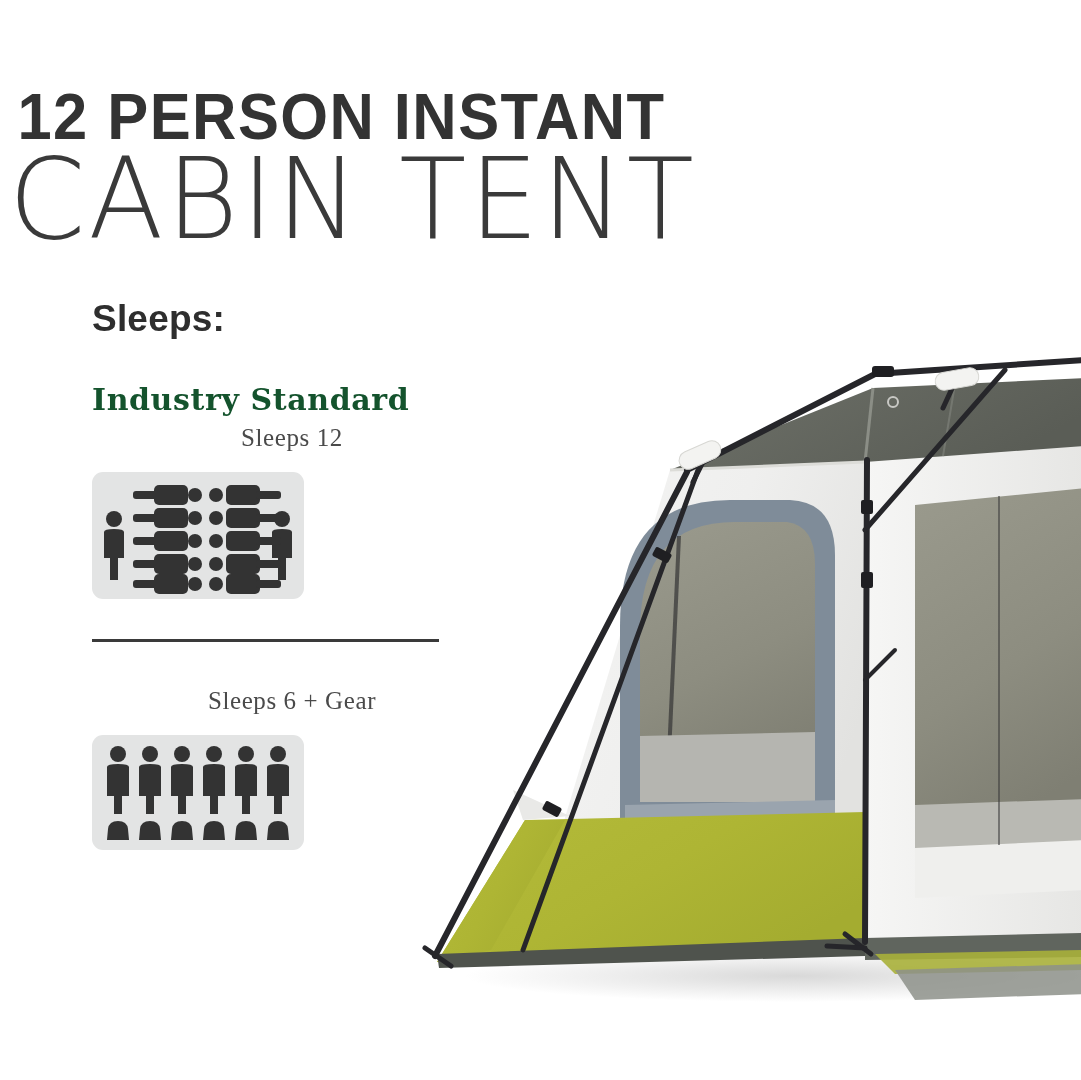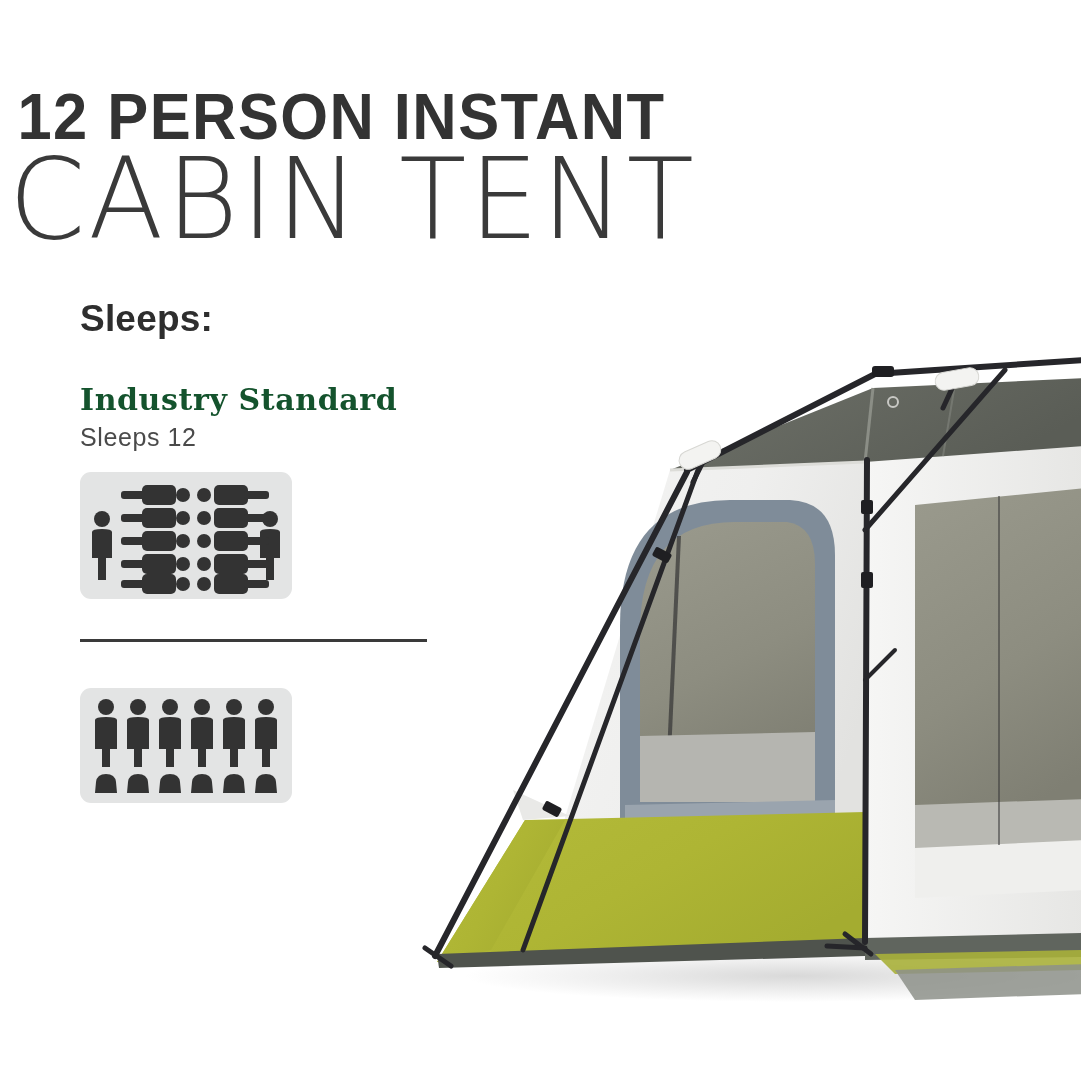--- a/index.html
+++ b/index.html
@@ -47,21 +47,21 @@
     color: #3a3a3a;
     line-height: 0.90;
     margin-top: 2px;
     transform: scaleX(0.98);
     white-space: nowrap;
   }
 
   
   .left-col {
     position: absolute;
-    left: 80px;
+    left: 92px;
     top: 300px;
     width: 400px;
     z-index: 6;
   }
 
   .sleeps-heading {
     font-family: "Liberation Sans", sans-serif;
     font-weight: bold;
     font-size: 37px;
     color: #2e2e2e;
@@ -73,27 +73,28 @@
   .row-title {
     font-family: "DejaVu Serif", "Liberation Serif", serif;
     font-weight: bold;
     font-size: 30px;
     color: #14532d;
     letter-spacing: 0.6px;
     line-height: 1;
     margin: 0 0 10px 0;
   }
   .row-sub {
-    font-family: Liberation Sans, sans-serif;
+    font-family: Liberation Serif, serif;
     font-weight: 300;
     font-size: 25px;
     color: #4a4a4a;
     letter-spacing: 0.6px;
     line-height: 1;
     margin: 0 0 22px 0;
+    text-align: center;
   }
 
   
   .icon-panel {
     background: #e3e4e4;
     border-radius: 11px;
     box-sizing: border-box;
     display: block;
   }
   .panel-a { width: 212px; height: 127px; padding: 0; }
@@ -318,20 +319,21 @@
               <rect x="164" y="108" width="25" height="8" rx="3"></rect>
             </g>
           </g>
         </svg>
       </div>
     </div>
 
     <div class="divider"></div>
 
     <div>
+      <div class="row-sub">Sleeps 6 + Gear</div>
 
       <div class="icon-panel panel-b">
         <svg width="212" height="115" viewBox="0 0 212 115" xmlns="http://www.w3.org/2000/svg">
           <g fill="#333333">
 
             <g>
               <circle cx="26" cy="19" r="8"></circle>
               <path d="M15 32 q0 -3 11 -3 q11 0 11 3 l0 29 l-7 0 l0 18 l-8 0 l0 -18 l-7 0 z"></path>
               <path d="M16 94 q1 -8 10 -8 q9 0 10 8 l1 11 l-22 0 z"></path>
               <rect x="20" y="88" width="12" height="4" rx="2"></rect>

